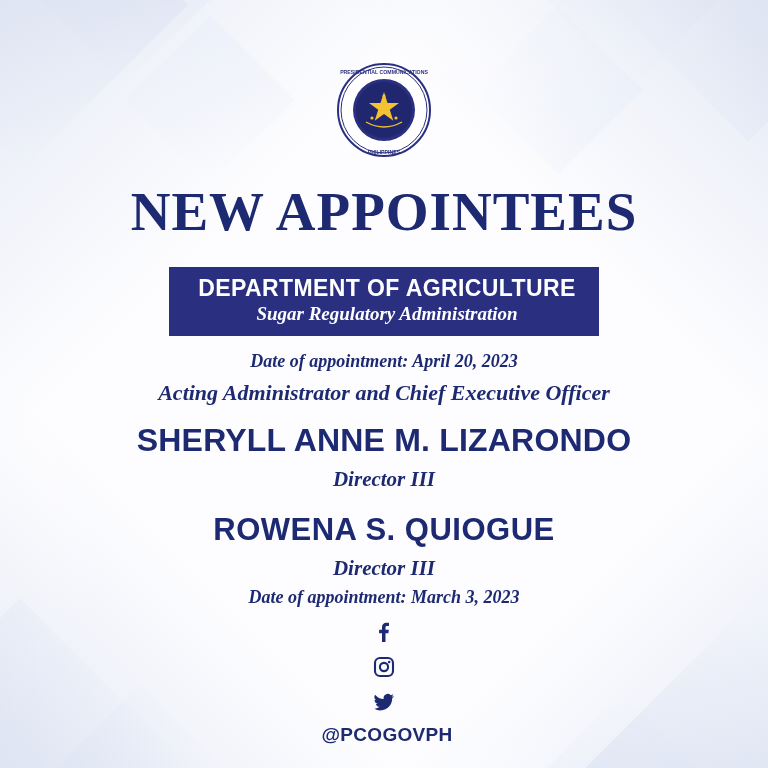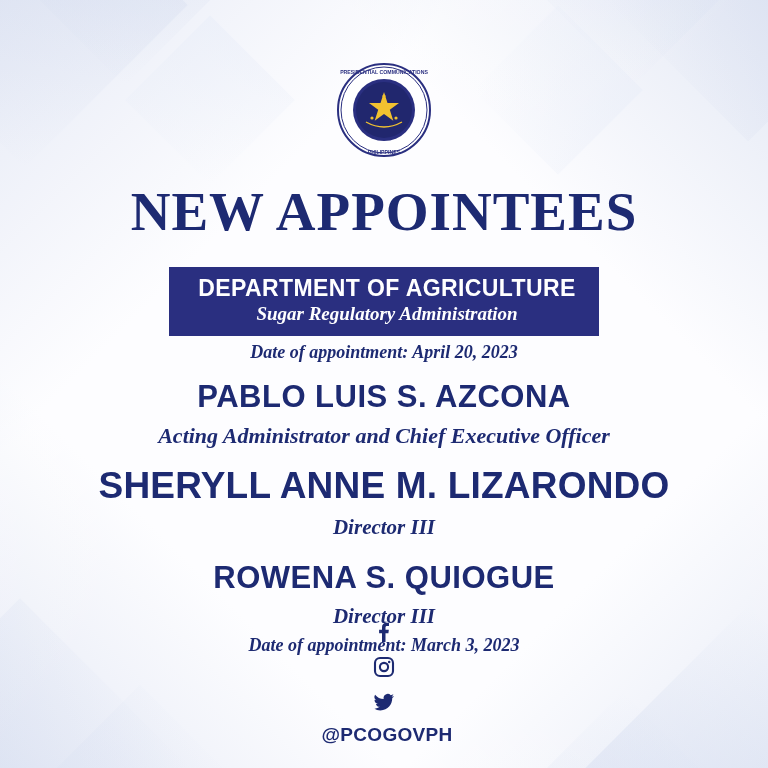--- a/index.html
+++ b/index.html
@@ -104,35 +104,35 @@
     margin-top: 3px;
     line-height: 1.1;
   }
 
   .date-line {
     font-family: "Liberation Serif", serif;
     font-style: italic;
     font-weight: 700;
     font-size: 18px;
     color: #1d2a72;
-    margin-top: 6px;
+    margin-top: 15px;
     text-align: center;
   }
 
   .appointee-name {
     font-family: "Liberation Sans", sans-serif;
     font-weight: 700;
     font-size: 31px;
     letter-spacing: 0.5px;
     color: #1d2a72;
     margin-top: 16px;
     text-align: center;
   }
   .appointee-name.wide {
-    font-size: 37px;
+    font-size: 32px;
     letter-spacing: 0.2px;
   }
 
   .appointee-role {
     font-family: "Liberation Serif", serif;
     font-style: italic;
     font-weight: 700;
     font-size: 22px;
     color: #1d2a72;
     margin-top: 8px;
@@ -206,21 +206,20 @@
 
     <div class="main-title">NEW APPOINTEES</div>
 
     <div class="banner">
       <div class="banner-dept">DEPARTMENT OF AGRICULTURE</div>
       <div class="banner-sub">Sugar Regulatory Administration</div>
     </div>
 
     <div class="date-line">Date of appointment: April 20, 2023</div>
 
-    <div class="appointee-name">PABLO LUIS S. AZCONA</div>
     <div class="appointee-role">Acting Administrator and Chief Executive Officer</div>
 
 
     <div class="appointee-name wide">SHERYLL ANNE M. LIZARONDO</div>
     <div class="appointee-role small">Director III</div>
 
     <div class="appointee-name" style="margin-top:20px;">ROWENA S. QUIOGUE</div>
     <div class="appointee-role small">Director III</div>
     <div class="date-line" style="margin-top:6px;">Date of appointment: March 3, 2023</div>
 

